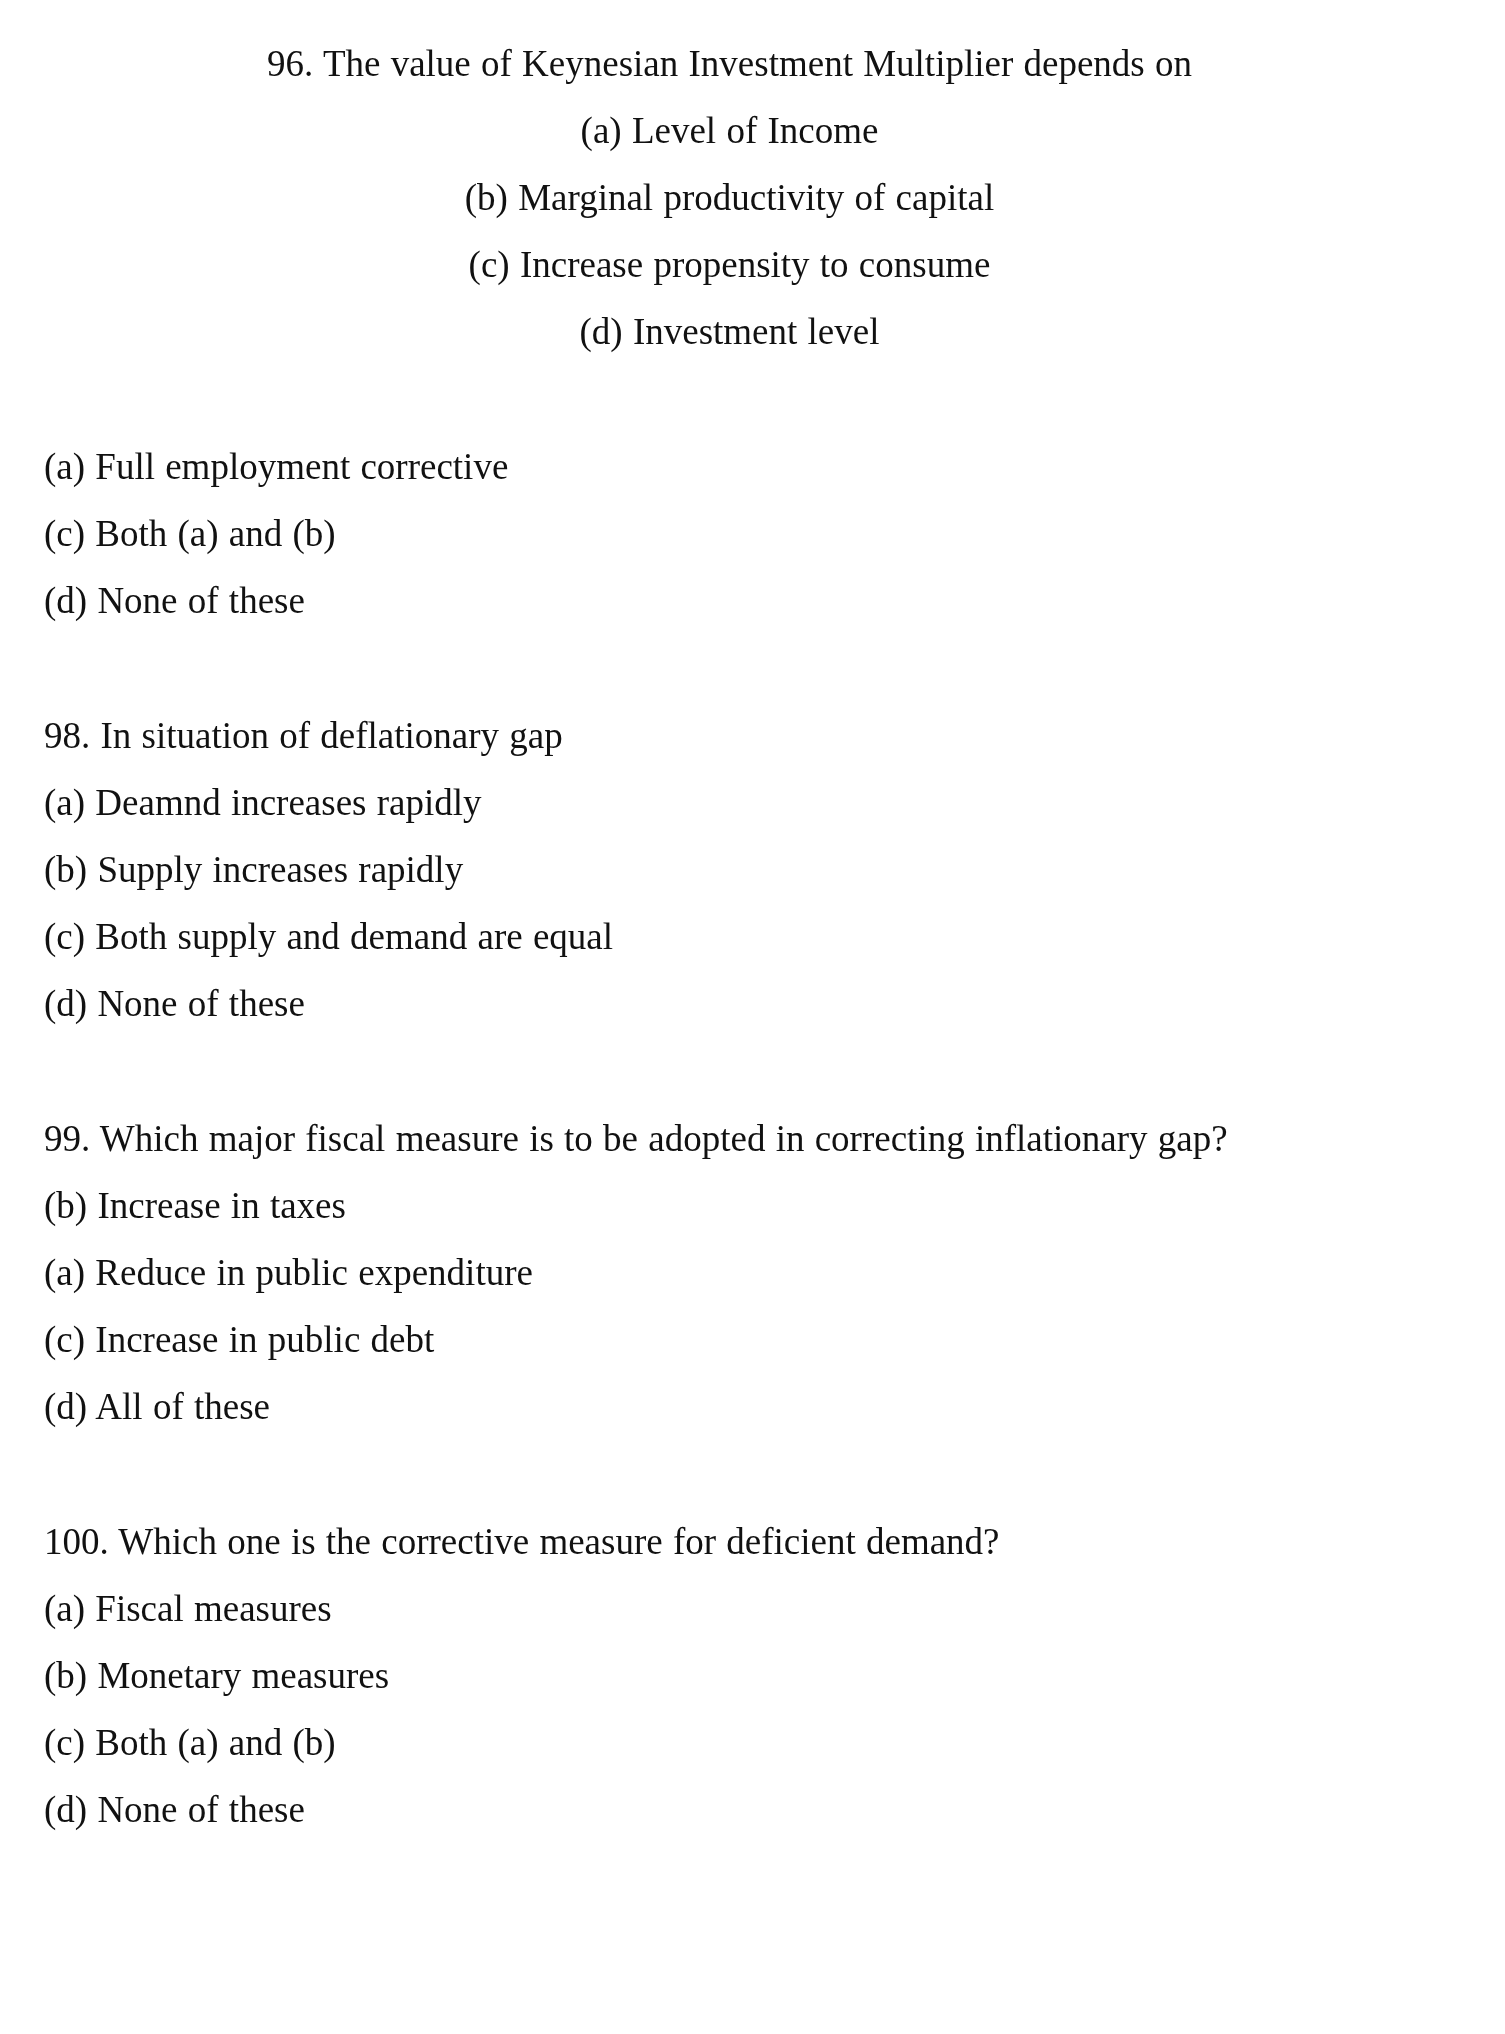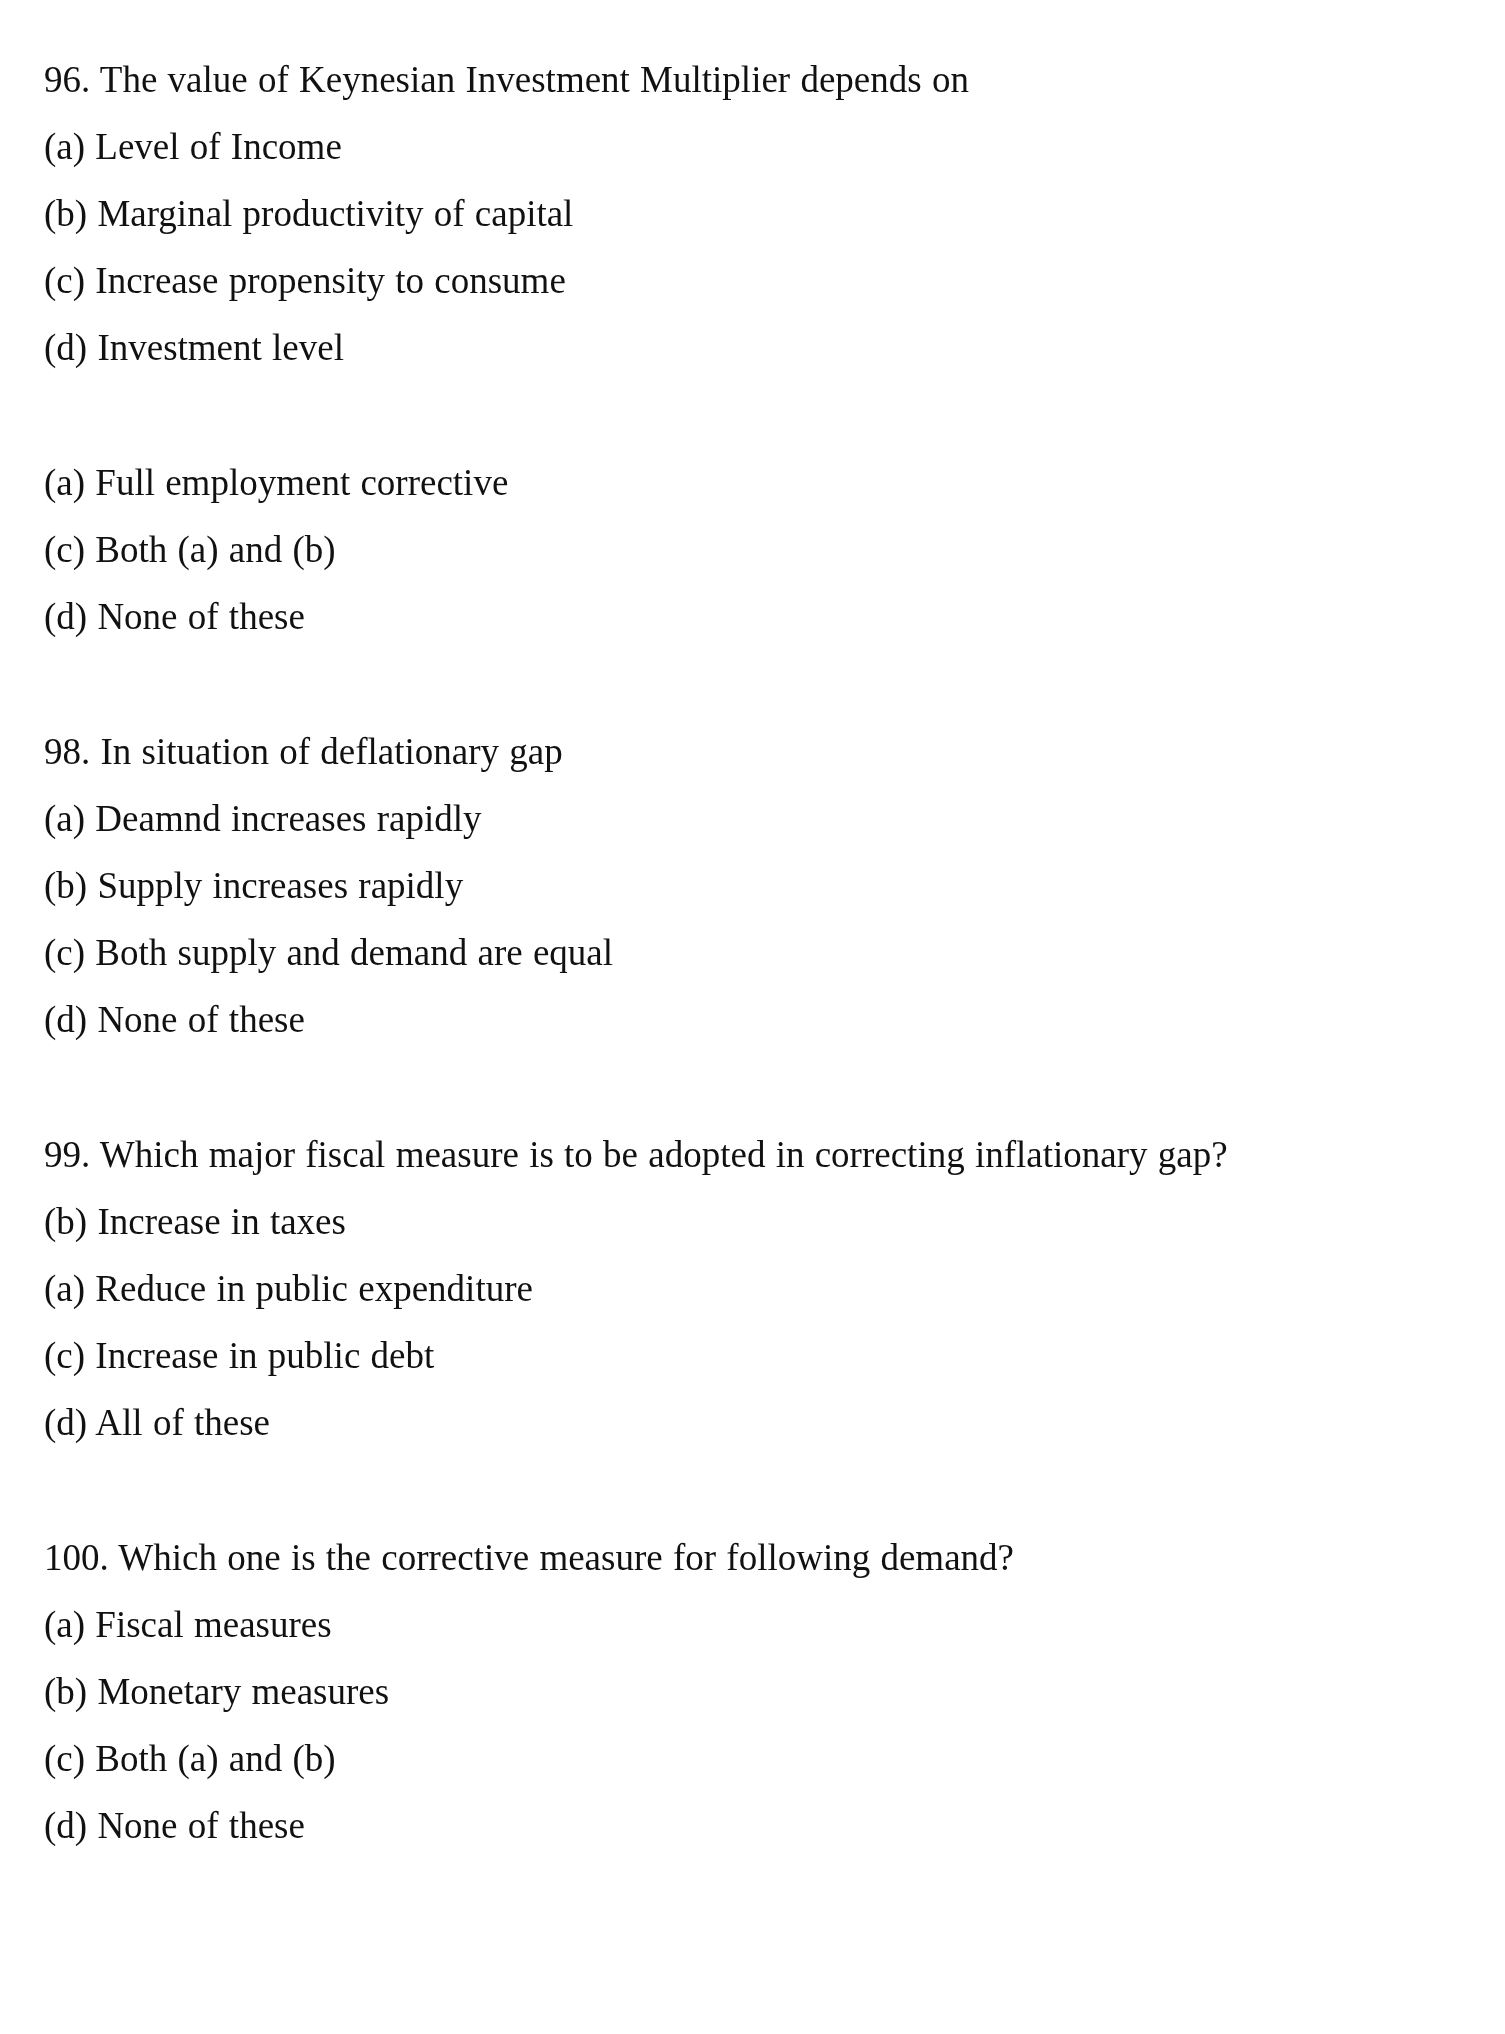--- a/index.html
+++ b/index.html
@@ -18,21 +18,22 @@
     font-size: 37px;
     line-height: 48px;
     color: #111111;
     word-spacing: 1px;
     overflow: hidden;
   }
   .block {
     margin-top: 87px;
   }
   .block:first-child {
-    margin-top: 16px;
+    margin-top: 0;
+    text-align: center;
   }
   p {
     margin: 0;
     white-space: pre-line;
   }
   .q {
     margin-top: 0;
   }
   .opt {
     margin-top: 19px;
@@ -67,20 +68,20 @@
 
   <div class="block">
     <p class="q">99. Which major fiscal measure is to be adopted in correcting inflationary gap?</p>
     <p class="opt">(b) Increase in taxes</p>
     <p class="opt">(a) Reduce in public expenditure</p>
     <p class="opt">(c) Increase in public debt</p>
     <p class="opt">(d) All of these</p>
   </div>
 
   <div class="block">
-    <p class="q">100. Which one is the corrective measure for following demand?</p>
+    <p class="q">100. Which one is the corrective measure for deficient demand?</p>
     <p class="opt">(a) Fiscal measures</p>
     <p class="opt">(b) Monetary measures</p>
     <p class="opt">(c) Both (a) and (b)</p>
     <p class="opt">(d) None of these</p>
   </div>
 
 </div>
 
 </body></html>

